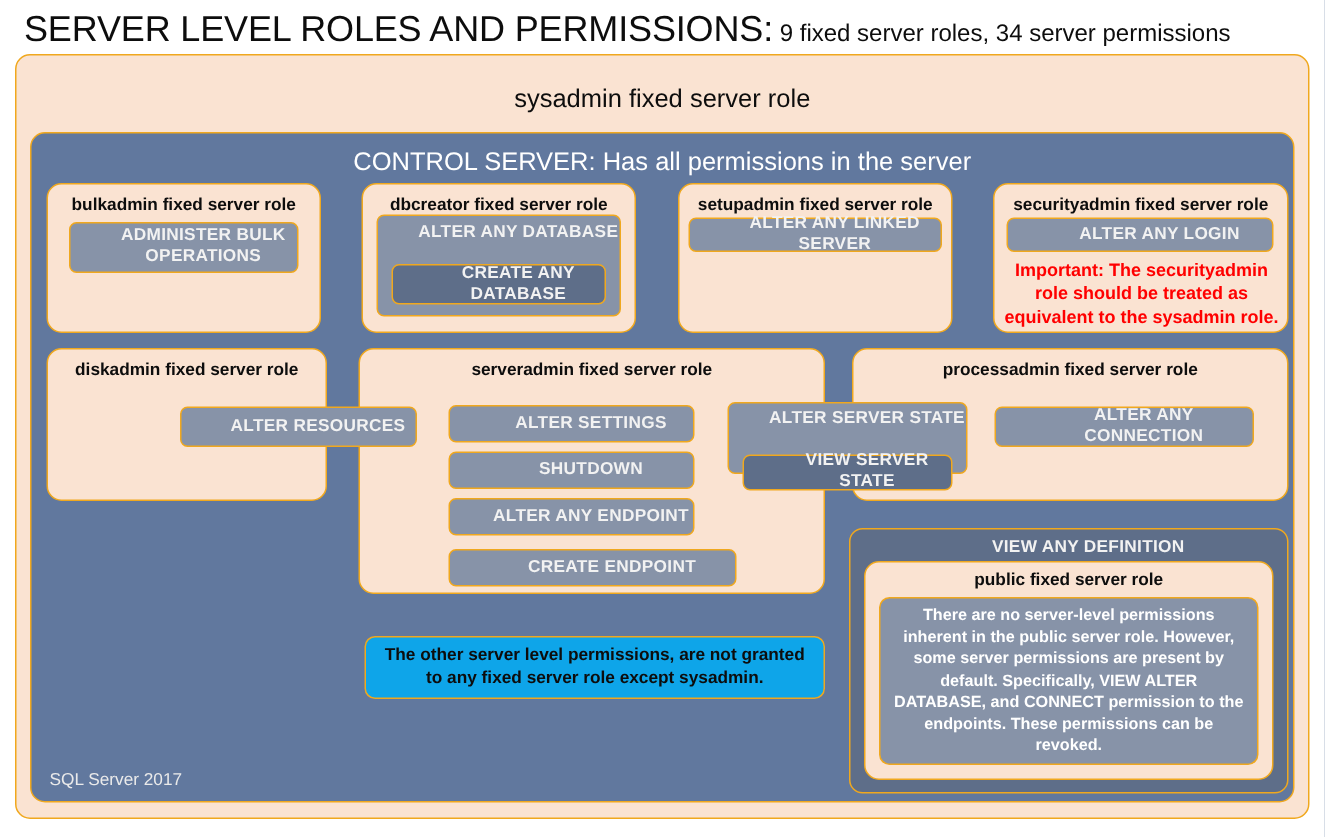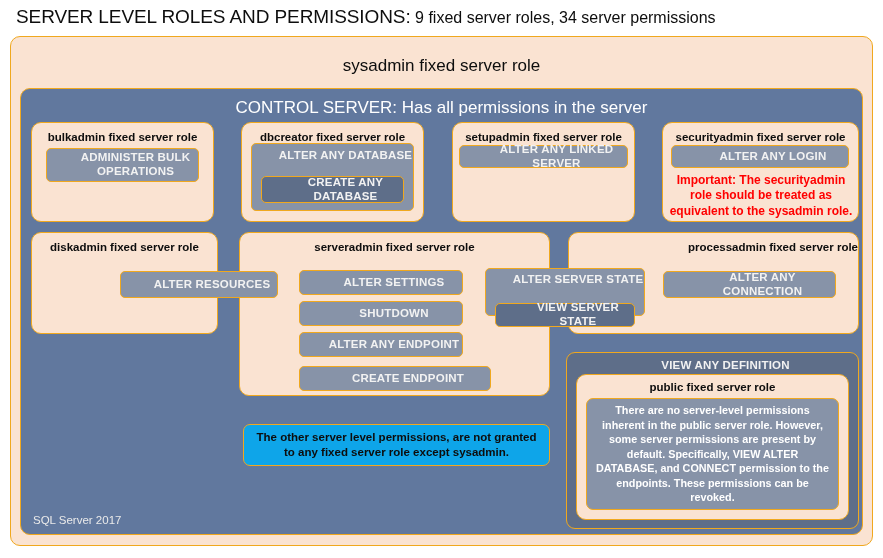--- a/index.html
+++ b/index.html
@@ -9,21 +9,21 @@
     font-family: "Liberation Sans", sans-serif;
     overflow: hidden;
   }
   #stage { position: relative; width: 883px; height: 558px; }
 
   
   .header {
     position: absolute; left: 16px; top: 6px;
     white-space: nowrap; color: #0d0d0d;
   }
-  .header .h-strong { font-size: 19px; letter-spacing: -0.1px; margin-top: 14px; }
+  .header .h-strong { font-size: 24px; letter-spacing: -0.1px; margin-top: 14px; }
   .header .h-sub    { font-size: 16px; }
 
   
   .peach {
     position: absolute;
     background: #FAE3D2;
     border: 1.6px solid #F0A81E;
     border-radius: 10px;
   }
   .slate {
@@ -136,21 +136,21 @@
 
   <div class="peach" style="left:31px; top:232px; width:187px; height:102px;">
     <div class="role-title" style="top:8px;">diskadmin fixed server role</div>
   </div>
 
   <div class="peach" style="left:239px; top:232px; width:311px; height:164px;">
     <div class="role-title" style="top:8px;">serveradmin fixed server role</div>
   </div>
 
   <div class="peach" style="left:568px; top:232px; width:291px; height:102px;">
-    <div class="role-title" style="top:8px;text-align:right;">processadmin fixed server role</div>
+    <div class="role-title" style="top:8px;">processadmin fixed server role</div>
   </div>
 
   <div class="chip" style="left:120px; top:271px; width:158px; height:27px;">ALTER RESOURCES</div>
 
   <div class="chip" style="left:299px; top:270px; width:164px; height:25px;">ALTER SETTINGS</div>
   <div class="chip" style="left:299px; top:301px; width:164px; height:25px;">SHUTDOWN</div>
   <div class="chip" style="left:299px; top:332px; width:164px; height:25px;">ALTER ANY ENDPOINT</div>
   <div class="chip" style="left:299px; top:366px; width:192px; height:25px;">CREATE  ENDPOINT</div>
 
   <div class="chip" style="left:485px; top:268px; width:160px; height:48px; align-items:flex-start; padding-top:4px;">

